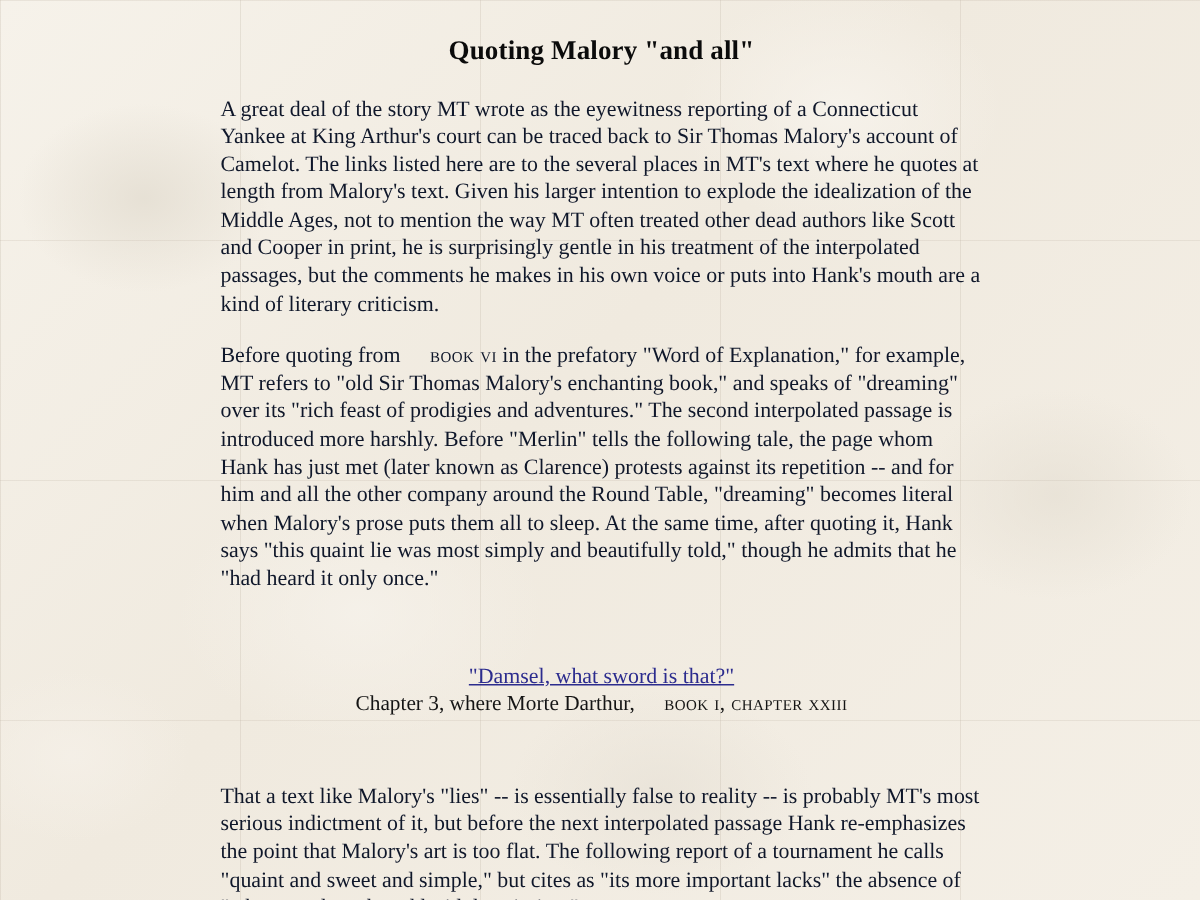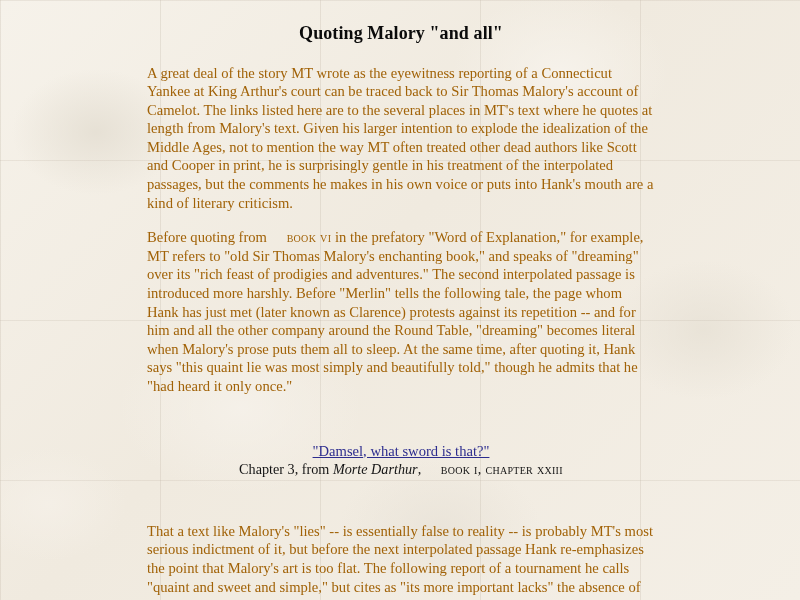--- a/index.html
+++ b/index.html
@@ -55,21 +55,21 @@
     letter-spacing: 0.1px;
     line-height: 1.25;
     color: #0b0b0b;
   }
 
   .body-para {
     font-size: 14.6px;
     line-height: 18.6px;
     text-align: left;
     margin: 0;
-    color: #a16207;
+    color: #0f172a;
   }
 
   .para-first { margin-top: 19px; }
   .para-gap   { margin-top: 16px; }
 
   .sc {
     font-variant: small-caps;
     text-transform: lowercase;
     letter-spacing: 0.3px;
     margin-left: 16px;
@@ -89,21 +89,20 @@
   }
 
   .quote-cite {
     font-size: 14.2px;
     line-height: 18.6px;
     color: #141414;
     margin: 0;
   }
 
   .quote-cite .title-italic {
-    font-style: italic;
   }
 
   .blk1 { margin-top: 20px; }
 
   .spacer-1 { height: 26px; }
   .spacer-2 { height: 27px; }
 </style>
 </head>
 <body>
 
@@ -113,21 +112,21 @@
     <h1 class="page-title">Quoting Malory "and all"</h1>
 
     <p class="body-para para-first">A great deal of the story MT wrote as the eyewitness reporting of a Connecticut Yankee at King Arthur's court can be traced back to Sir Thomas Malory's account of Camelot. The links listed here are to the several places in MT's text where he quotes at length from Malory's text. Given his larger intention to explode the idealization of the Middle Ages, not to mention the way MT often treated other dead authors like Scott and Cooper in print, he is surprisingly gentle in his treatment of the interpolated passages, but the comments he makes in his own voice or puts into Hank's mouth are a kind of literary criticism.</p>
 
     <p class="body-para para-gap"><span>Before quoting from </span><span class="sc">BOOK VI</span><span> in the prefatory "Word of Explanation," for example, MT refers to "old Sir Thomas Malory's enchanting book," and speaks of "dreaming" over its "rich feast of prodigies and adventures." The second interpolated passage is introduced more harshly. Before "Merlin" tells the following tale, the page whom Hank has just met (later known as Clarence) protests against its repetition -- and for him and all the other company around the Round Table, "dreaming" becomes literal when Malory's prose puts them all to sleep. At the same time, after quoting it, Hank says "this quaint lie was most simply and beautifully told," though he admits that he "had heard it only once."</span></p>
 
     <div class="spacer-1"></div>
 
     <div class="quote-block blk1">
       <a href="#" class="quote-link">"Damsel, what sword is that?"</a>
-      <div class="quote-cite"><span>Chapter 3, from </span><span class="title-italic">Morte Darthur</span><span>, </span><span class="sc">BOOK I, CHAPTER XXIII</span></div>
+      <div class="quote-cite"><span>Chapter 3, where </span><span class="title-italic">Morte Darthur</span><span>, </span><span class="sc">BOOK I, CHAPTER XXIII</span></div>
     </div>
 
     <div class="spacer-2"></div>
 
     <p class="body-para para-gap">That a text like Malory's "lies" -- is essentially false to reality -- is probably MT's most serious indictment of it, but before the next interpolated passage Hank re-emphasizes the point that Malory's art is too flat. The following report of a tournament he calls "quaint and sweet and simple," but cites as "its more important lacks" the absence of "whoop and crash and lurid description."</p>
 
   </div>
 </div>
 
 </body></html>

